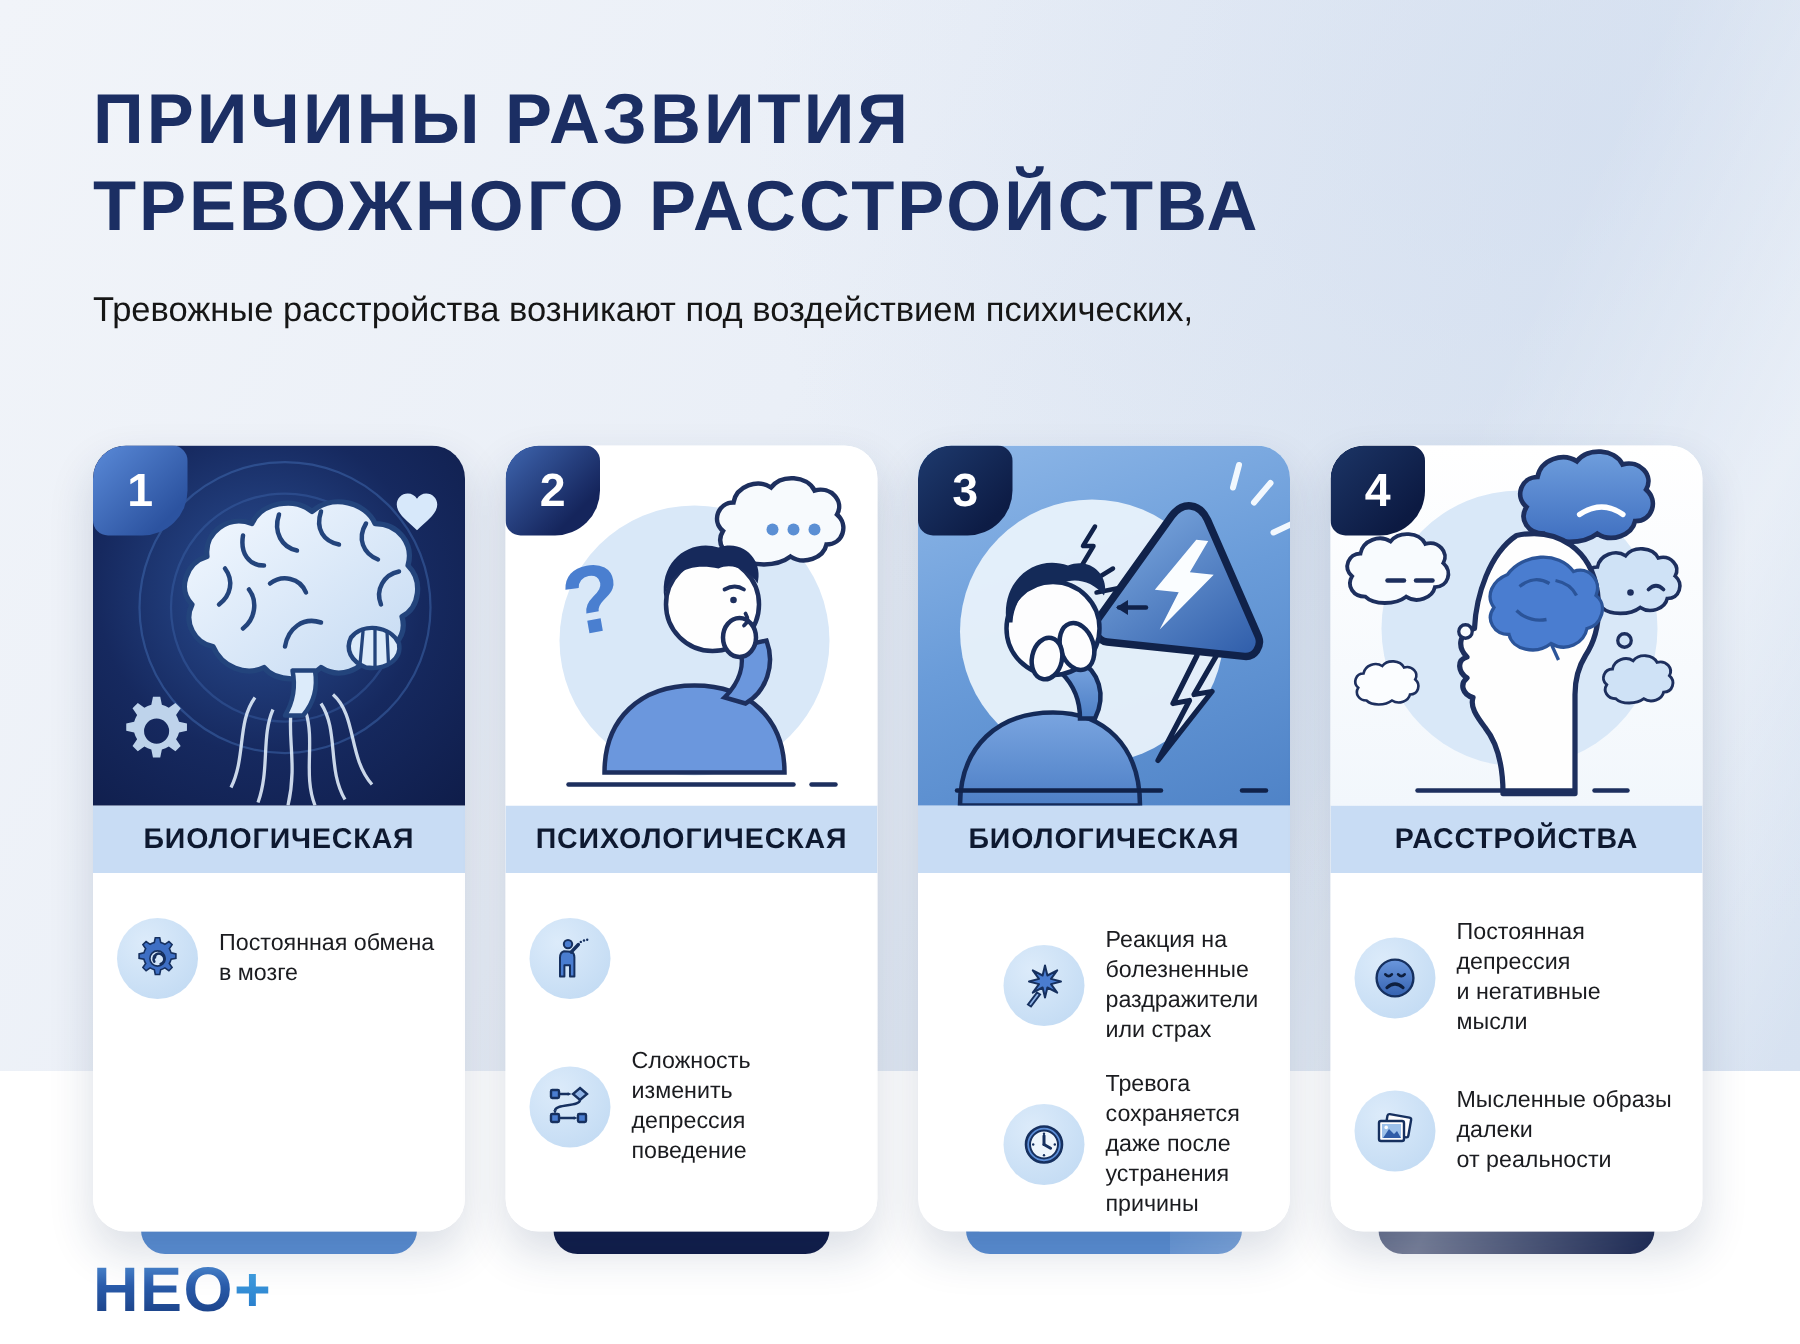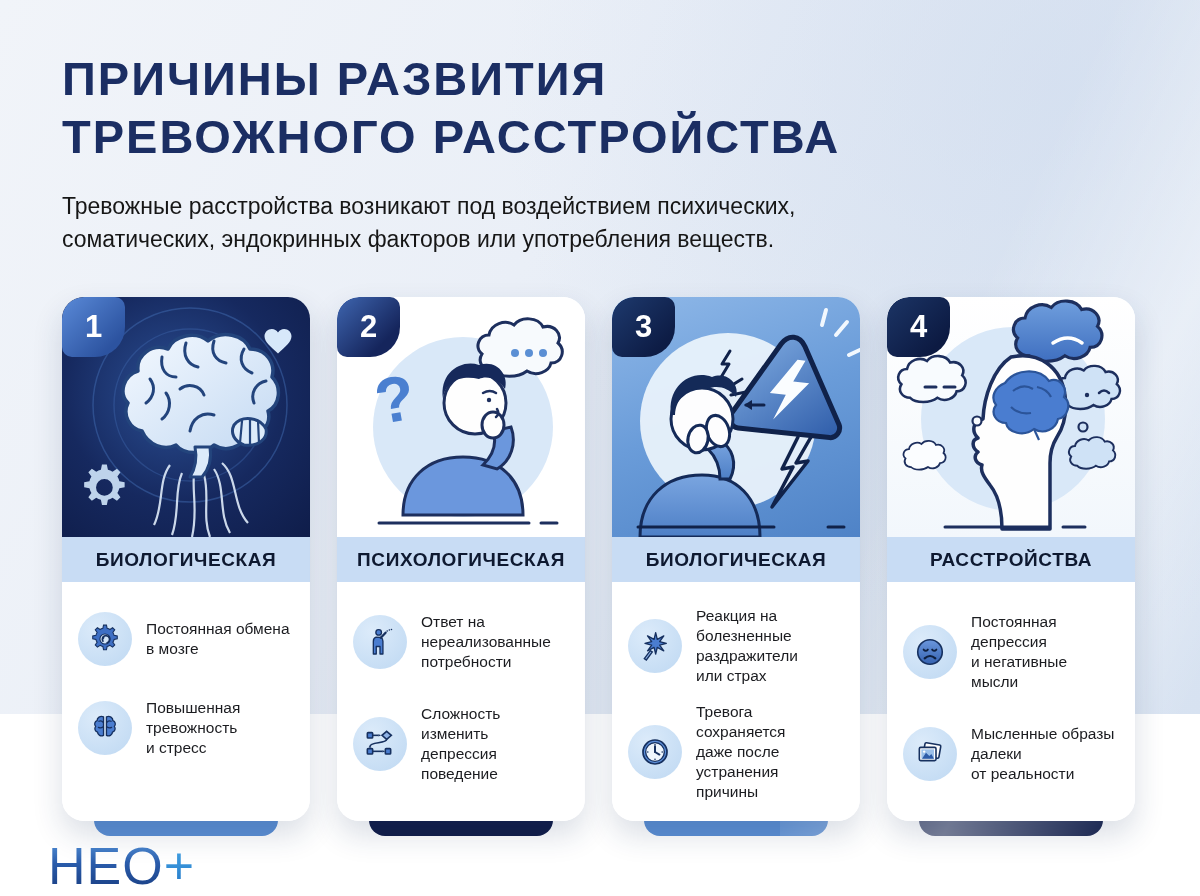--- a/index.html
+++ b/index.html
@@ -42,30 +42,30 @@
     border-radius:22px 10px 30px 10px; }
   .badge-1 { background:linear-gradient(135deg,#5a8ad8 0%,#2c53a0 80%); }
   .badge-2 { background:linear-gradient(135deg,#3f66b0 0%,#15255c 75%); }
   .badge-3 { background:linear-gradient(135deg,#1e3a6e 0%,#0d1c45 80%); }
   .badge-4 { background:linear-gradient(135deg,#1c3566 0%,#0c1a42 80%); }
   .card-head { height:45px; flex:none; background:#c8dcf4; display:flex; align-items:center;
     justify-content:center; font-size:19px; font-weight:bold; color:#0e1930;
     letter-spacing:.6px; }
   .card-body { flex:1; background:#fff; display:flex; flex-direction:column;
     gap:32px; padding:30px 12px 0 16px; }
-  .card-wrap:nth-child(3) .card-body { gap:16px; padding-top:24px; }
+  .card-wrap:nth-child(3) .card-body { gap:16px; padding-top:35px;margin-left:41px; }
   .item { display:flex; gap:14px; align-items:center; }
   .icon-circle { width:54px; height:54px; flex:none; border-radius:50%;
     background:radial-gradient(circle at 35% 30%,#dcebfa 0%,#bed8f2 100%);
     display:flex; align-items:center; justify-content:center; }
   .icon-circle svg { width:32px; height:32px; }
   .item-text { width:144px; font-size:15.5px; line-height:20px; color:#1b1c20; }
 
   
-  .logo { position:absolute; left:48px; top:836px; font-size:52px; font-weight:normal;
+  .logo { position:absolute; left:62px; top:836px; font-size:42px; font-weight:bold;
     letter-spacing:1px; }
   .logo-main { background:linear-gradient(180deg,#5b9be0 0%,#2a5cab 45%,#16397c 100%);
     -webkit-background-clip:text; background-clip:text; color:transparent; }
   .logo-plus { background:linear-gradient(180deg,#4db0ec 0%,#1e6fc2 100%);
     -webkit-background-clip:text; background-clip:text; color:transparent; }
 
   .sparkle { position:absolute; left:1092px; top:752px; }
 </style>
 </head>
 <body>
@@ -98,21 +98,20 @@
 </svg>
 
 <div id="app">
 
   <h1 class="title">
     <span>ПРИЧИНЫ РАЗВИТИЯ</span>
     <span>ТРЕВОЖНОГО РАССТРОЙСТВА</span>
   </h1>
   <div class="subtitle">
     <span>Тревожные расстройства возникают под воздействием психических,</span>
-    <span>соматических, эндокринных факторов или употребления веществ.</span>
   </div>
 
   <div class="cards-row">
 
     <div class="card-wrap">
       <div class="card-tab" style="background: rgb(91, 143, 212);"></div>
       <div class="card">
         <div class="card-illus illus-1">
           <svg viewBox="0 0 248 240">
             <circle cx="128" cy="108" r="97" fill="none" stroke="#4471b8" stroke-width="1.5" opacity="0.45"></circle>
@@ -157,37 +156,20 @@
         <div class="card-body">
           <div class="item">
             <div class="icon-circle">
               <svg viewBox="0 0 24 24">
                 <use href="#gearP" fill="#3e6fc4" stroke="#16305f" stroke-width="0.8"></use>
                 <path d="M10.4 13.6 a2.7 2.7 0 1 1 3.2 1.2" stroke="#16305f" stroke-width="1.3" fill="none" stroke-linecap="round"></path>
                 <path d="M9.6 10.6 l2 -.3 -.4 2 z" fill="#16305f"></path>
               </svg>
             </div>
             <div class="item-text">Постоянная обмена в мозге</div>
-          </div>
-          <div class="item">
-            <div class="icon-circle">
-              <svg viewBox="0 0 24 24">
-                <g fill="#4a7dd0" stroke="#16305f" stroke-width="1" stroke-linejoin="round">
-                  <path d="M10.9 3.6 C8.4 2.6 6 4.2 6.1 6.4 C4.2 7 3.7 9.4 5 10.8 C3.8 12.3 4.5 14.6 6.4 15.1 C6.5 17.3 8.8 18.6 10.9 17.6 Z"></path>
-                  <path d="M13.1 3.6 C15.6 2.6 18 4.2 17.9 6.4 C19.8 7 20.3 9.4 19 10.8 C20.2 12.3 19.5 14.6 17.6 15.1 C17.5 17.3 15.2 18.6 13.1 17.6 Z"></path>
-                </g>
-                <g stroke="#16305f" stroke-width=".9" fill="none" stroke-linecap="round">
-                  <path d="M7.4 7 q2 -1 3 .6"></path>
-                    <path d="M16.6 7 q-2 -1 -3 .6"></path>
-                  <path d="M7 11.5 q2 .8 3.4 -.3"></path>
-                    <path d="M17 11.5 q-2 .8 -3.4 -.3"></path>
-                </g>
-              </svg>
-            </div>
-            <div class="item-text">Повышенная тревожность и&nbsp;стресс</div>
           </div>
         </div>
       </div>
     </div>
 
     <div class="card-wrap">
       <div class="card-tab" style="background: rgb(16, 28, 72);"></div>
       <div class="card">
         <div class="card-illus illus-2">
           <svg viewBox="0 0 248 240">
@@ -232,21 +214,20 @@
                   <path d="M9 8.4 C7.6 8.8 7 10 7 11.6 L7 21 H9.2 L9.2 15.4 H12 L12 21 H14.2 L14.2 11.4 C14.2 10.1 13.6 9.1 12.6 8.6 Z"></path>
                 </g>
                 <path d="M12.6 8.8 L16.2 5" stroke="#16305f" stroke-width="1.7" stroke-linecap="round"></path>
                 <g fill="#16305f">
                     <circle cx="17.4" cy="3.7" r=".6"></circle>
                     <circle cx="19" cy="3" r=".6"></circle>
                     <circle cx="20.6" cy="2.6" r=".6"></circle>
                   </g>
               </svg>
             </div>
-            <div class="item-text">Ответ на нереализованные потребности</div>
           </div>
           <div class="item">
             <div class="icon-circle">
               <svg viewBox="0 0 24 24">
                 <g stroke="#16305f" stroke-width="1.2" fill="none">
                   <rect x="2.5" y="3.5" width="4" height="4" rx=".6" fill="#4a7dd0"></rect>
                   <path d="M6.5 5.5 H11"></path>
                   <polygon points="17,2.5 20.5,5.5 17,8.5 13.5,5.5" fill="#8fb3e6"></polygon>
                   <path d="M17 8.5 C17 12 4.5 10.2 4.5 13.8"></path>
                   <rect x="2.5" y="15.5" width="4" height="4" rx=".6" fill="#4a7dd0"></rect>

